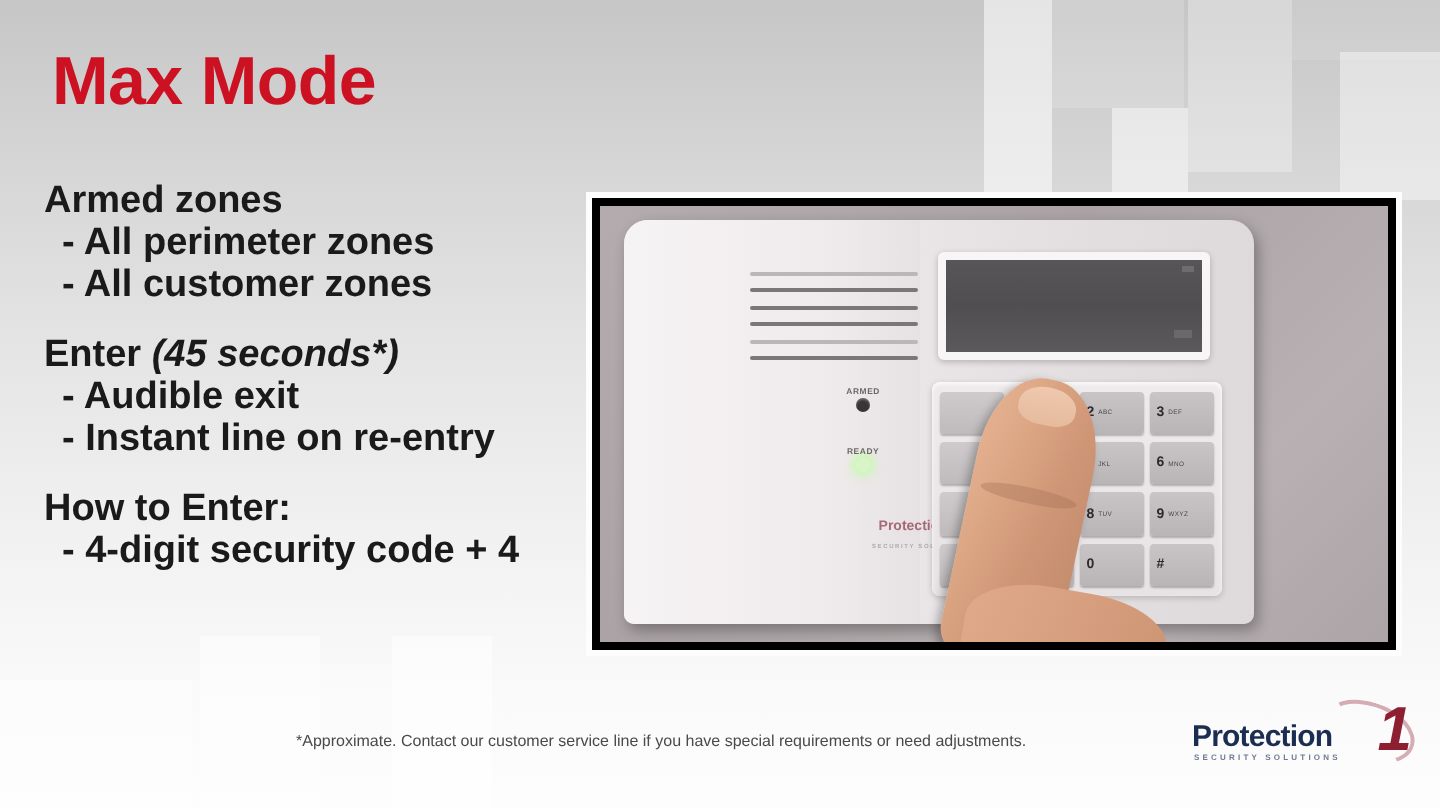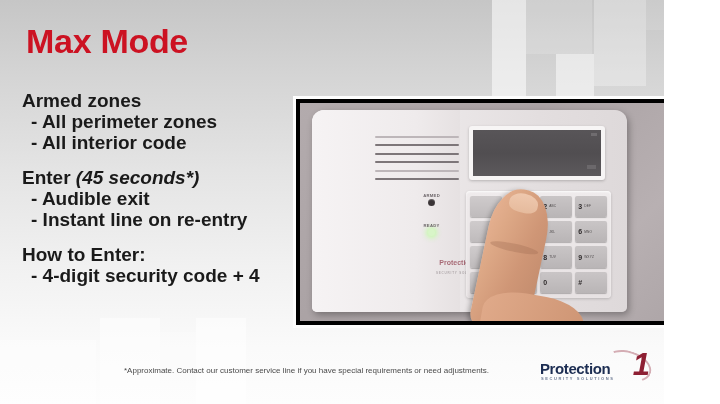--- a/index.html
+++ b/index.html
@@ -5,21 +5,21 @@
   html, body {
     margin: 0;
     padding: 0;
     background: #ffffff;
   }
   body {
     font-family: "Liberation Sans", sans-serif;
   }
   #slide {
     position: relative;
-    width: 664px;
+    width: 720px;
     height: 404px;
     overflow: hidden;
     background: linear-gradient(to bottom, #c6c6c6 0%, #d4d4d4 18%, #e4e4e4 42%, #f1f1f1 66%, #fafafa 86%, #fdfdfd 100%);
   }
   
   .deco {
     position: absolute;
     pointer-events: none;
   }
   .d1 { left: 492px; top: -10px;  width: 34px;  height: 110px; background: rgba(255,255,255,0.55); }
@@ -283,21 +283,21 @@
     width: 26%;
     height: 24%;
     background: linear-gradient(105deg, #e0aa8a 0%, #cd9473 100%);
     border-radius: 40% 40% 0 0;
     transform: rotate(10deg);
   }
 
   
   #footnote {
     position: absolute;
-    left: 124px;
+    left: 148px;
     top: 366px;
     font-size: 8px;
     color: #4a4a4a;
     white-space: nowrap;
   }
   #brand {
     position: absolute;
     right: 12px;
     top: 352px;
     width: 112px;
@@ -362,21 +362,21 @@
   <div class="deco d9"></div>
   <div class="deco d10"></div>
 
   <div id="title">Max Mode</div>
 
   <div id="body-text">
 
     <div class="blk">
       <div class="line">Armed zones</div>
       <div class="line sub">- All perimeter zones</div>
-      <div class="line sub">- All interior code</div>
+      <div class="line sub">- All customer zones</div>
     </div>
 
     <div class="blk">
       <div class="line"><span>Enter</span> <span class="note">(45 seconds*)</span></div>
       <div class="line sub">- Audible exit</div>
       <div class="line sub">- Instant line on re-entry</div>
     </div>
 
     <div class="blk">
       <div class="line">How to Enter:</div>

